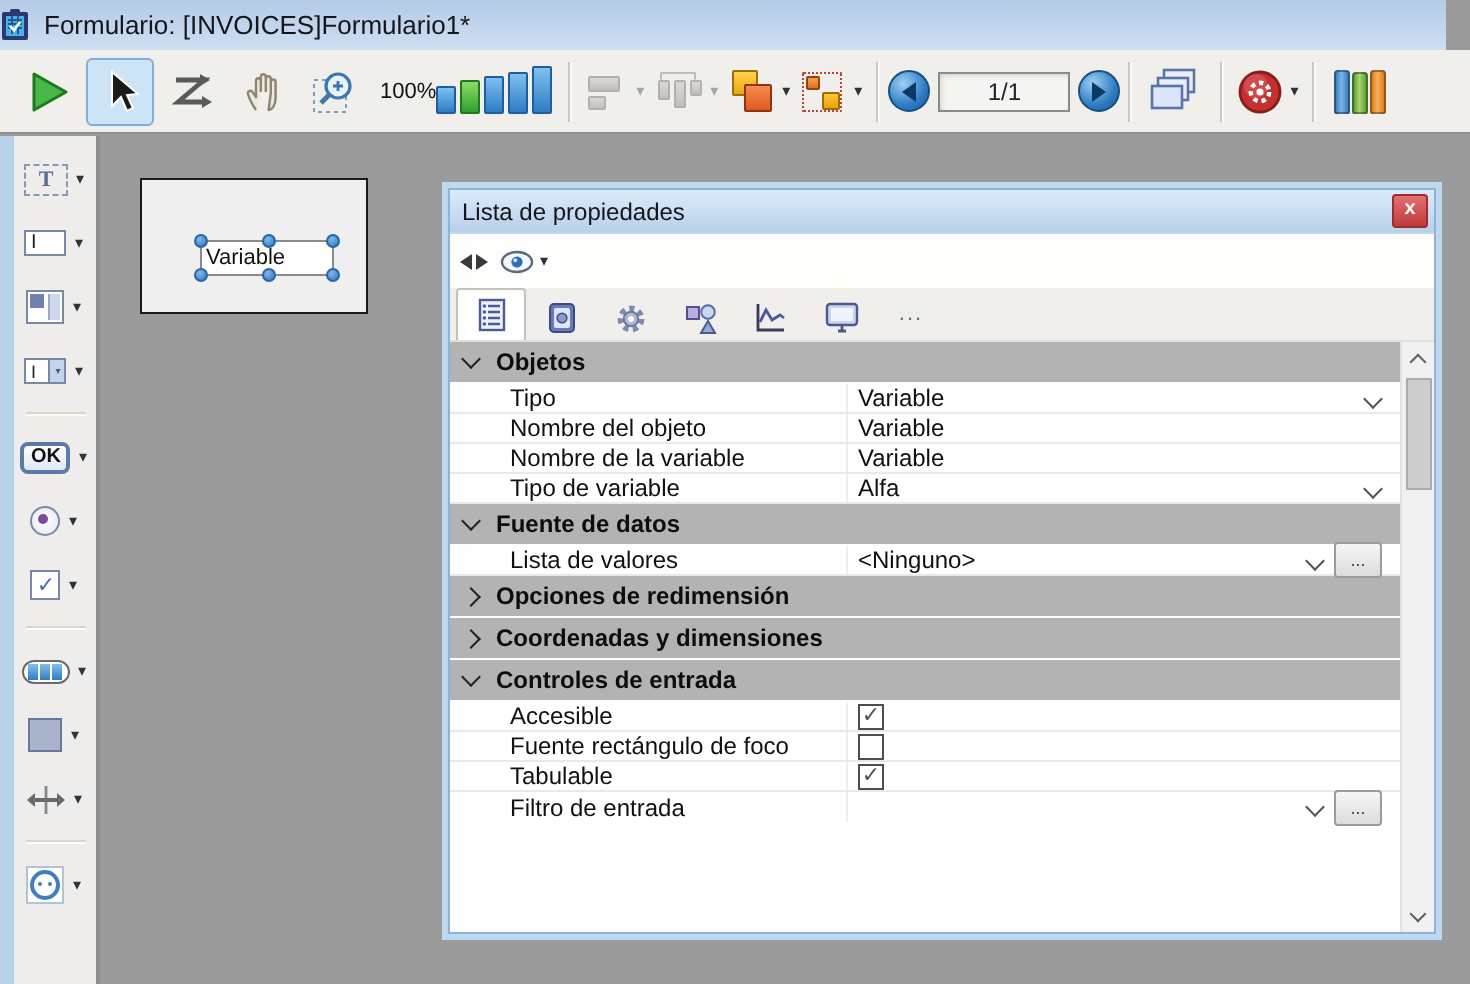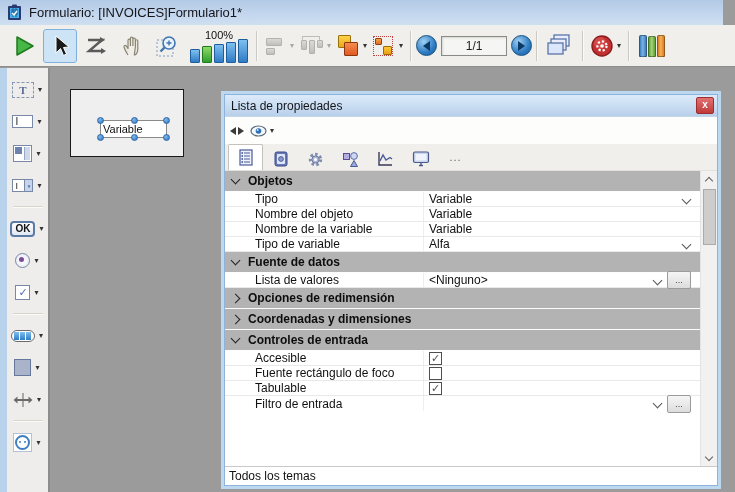--- a/index.html
+++ b/index.html
@@ -1,32 +1,32 @@
 <!DOCTYPE html>
 <html><head>
 <meta charset="utf-8">
 <style>
   html,body{margin:0;padding:0;}
   body{width:735px;height:492px;position:relative;font-family:"Liberation Sans",sans-serif;overflow:hidden;background:#9b9b9b;}
   .window{position:absolute;inset:0;}
 
   
-  .titlebar{position:absolute;left:0;top:0;right:12px;height:25px;background:linear-gradient(#b3cae6,#cfdff2);display:flex;align-items:center;padding-left:7px;gap:7px;box-sizing:border-box;}
+  .titlebar{position:absolute;left:0;top:0;right:12px;height:25px;background:linear-gradient(#b3cae6,#cfdff2);display:flex;align-items:center;gap:7px;box-sizing:border-box;}
   .title-text{font-size:13px;color:#15151a;}
   .titleicon{display:flex;}
 
   
   .toolbar{position:absolute;left:0;top:25px;right:0;height:42px;background:#f1efec;border-bottom:1px solid #8f8f89;display:flex;align-items:center;padding:0 6px;box-sizing:border-box;}
   .tbtn{height:32px;min-width:32px;display:flex;align-items:center;justify-content:center;border:1px solid transparent;border-radius:3px;margin:0 1px;gap:2px;}
   .tbtn.active{background:#cde4f7;border-color:#7fb0dd;}
   .tbtn.disabled{opacity:.85;}
   .sep{width:1px;height:30px;background:#cbc9c2;border-right:1px solid #fbfaf8;margin:0 4px;}
   .dd{font-size:8px;color:#333;line-height:8px;padding:0 1px;}
   .dd.gray{color:#9a9a9a;}
-  .zoom-indicator{display:flex;flex-direction:column;align-items:center;margin:0 4px;}
+  .zoom-indicator{display:flex;flex-direction:row;align-items:center;margin:0 4px;}
   .zl{font-size:11px;color:#111;line-height:12px;}
   .bars{display:flex;align-items:flex-end;gap:2px;height:22px;}
   .bar{width:8px;background:linear-gradient(#7ec0f0,#2f7cc4);border:1px solid #1d5e9e;border-radius:1px;}
   .bar.green{background:linear-gradient(#8fdb67,#2f9e2f);border-color:#1f7a1f;}
   .pagebox{width:64px;height:18px;background:#f5f5f3;border:1px solid #8a8a86;box-shadow:inset 1px 1px 2px #d6d6d2;display:flex;align-items:center;justify-content:center;font-size:12px;color:#222;margin:0 4px;}
   .navbtn{width:19px;height:19px;border-radius:50%;background:radial-gradient(circle at 35% 30%,#9fd0f2,#2f7cc4 60%,#175a9b);border:1px solid #14507e;display:flex;align-items:center;justify-content:center;}
   .tri-l{width:0;height:0;border-style:solid;border-width:5px 7px 5px 0;border-color:transparent #0b3a66 transparent transparent;}
   .tri-r{width:0;height:0;border-style:solid;border-width:5px 0 5px 7px;border-color:transparent transparent transparent #0b3a66;}
   .books{display:flex;align-items:flex-end;gap:1px;}
   .book{width:8px;height:22px;border-radius:2px 2px 1px 1px;border:1px solid rgba(0,0,0,.35);box-sizing:border-box;}
@@ -488,18 +488,15 @@
             <span class="chev"></span>
           </div>
         <div class="sb-thumb"></div>
         <div class="sb-track"></div>
         <div class="sb-btn down">
             <span class="chev"></span>
           </div>
       </div>
     </div>
 
-    <div class="panel-footer">
-      <span>Todos los temas</span>
-    </div>
   </div>
 
 </div>
 
 </body></html>

